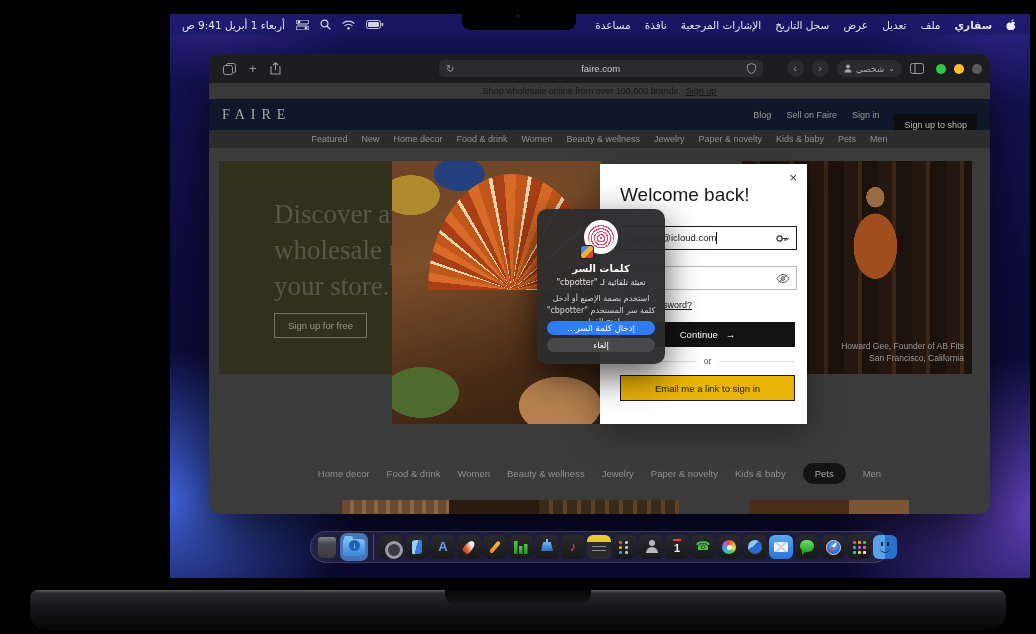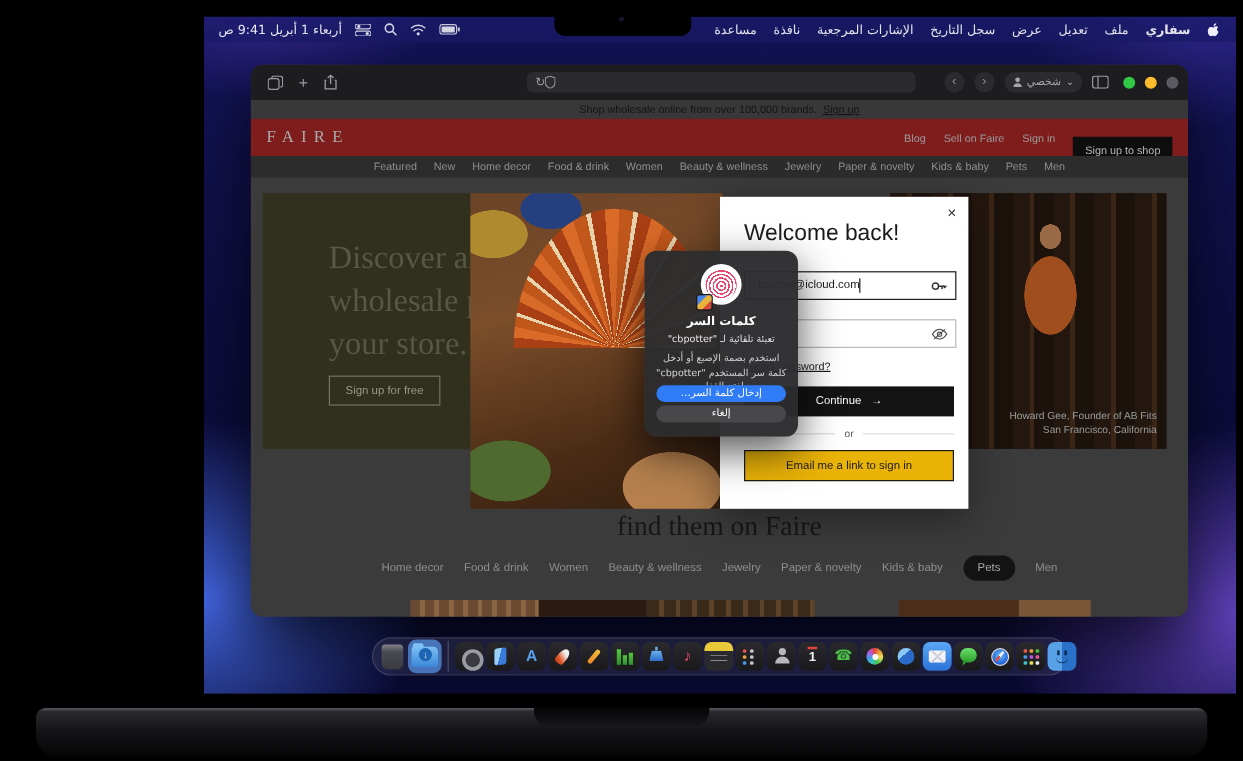--- a/index.html
+++ b/index.html
@@ -49,21 +49,21 @@
        display:flex;align-items:center;justify-content:center;font-size:11px;line-height:1;}
   .profile{height:17px;border-radius:9px;background:#2b2b2e;display:flex;align-items:center;gap:4px;
        padding:0 7px;color:#a5a5ab;font-size:9px;font-family:"DejaVu Sans",sans-serif;}
   .lights{display:flex;gap:8px;margin-left:4px;}
   .light{width:10px;height:10px;border-radius:50%;}
 
   
   .banner{left:0;top:29px;width:781px;height:16px;background:#383838;display:flex;align-items:center;
       justify-content:center;font-size:9px;color:#141414;gap:5px;}
   .banner a{color:#141414;text-decoration:underline;}
-  .phead{left:0;top:45px;width:781px;height:31px;background:#7f1d1d;display:flex;align-items:center;padding:0 13px;box-sizing:border-box;}
+  .phead{left:0;top:45px;width:781px;height:31px;background:#0f172a;display:flex;align-items:center;padding:0 13px;box-sizing:border-box;}
   .logo{font-family:"Liberation Serif",serif;font-size:14px;letter-spacing:6px;color:#a9a9a9;}
   .search{margin-left:14px;width:478px;height:19px;border:1px solid #565656;border-radius:11px;
       display:flex;align-items:center;background:transparent;padding:0 9px;gap:6px;}
   .search input{flex:1;background:transparent;border:0;outline:0;color:#8e8e8e;font-size:9px;font-family:"Liberation Sans",sans-serif;}
   .hlinks{margin-left:auto;display:flex;align-items:center;gap:15px;font-size:9px;color:#9a9a9a;}
   .btn-signup{background:#0e0e0e;color:#b9b9b9;padding:6px 10px;font-size:9px;margin-top:20px;}
   .catnav{left:0;top:76px;width:781px;height:18px;background:#2c2c2c;display:flex;align-items:center;
       justify-content:center;gap:14px;font-size:9px;color:#8f8f8f;}
 
   .hero{left:10px;top:107px;width:753px;height:213px;}
@@ -276,20 +276,21 @@
         <span class="mb-icon">
           <svg width="11" height="13" viewBox="0 0 11 13" fill="none">
                 <path d="M5.5 0.8 V8" stroke="#9a9aa0" stroke-width="1.1"></path>
                 <path d="M3 3 L5.5 0.8 L8 3" stroke="#9a9aa0" stroke-width="1.1" fill="none"></path>
                 <path d="M2 5 H1 V12 H10 V5 H9" stroke="#9a9aa0" stroke-width="1.1" fill="none"></path>
               </svg>
         </span>
       </div>
       <div class="urlbar">
         <span class="url-reload">↻</span>
+        <span class="url-text">faire.com</span>
         <span class="url-shield">
           <svg width="9" height="11" viewBox="0 0 9 11" fill="none">
                 <path d="M4.5 0.5 L8.5 2 V5.5 C8.5 8 6.8 9.8 4.5 10.5 C2.2 9.8 0.5 8 0.5 5.5 V2 Z" stroke="#8e8e93"></path>
               </svg>
         </span>
       </div>
       <div class="tb-right">
         <span class="navbtn">‹</span>
         <span class="navbtn">›</span>
         <span class="profile">
@@ -355,21 +356,20 @@
             <div class="fan"></div>
           </div>
       <div class="photo-man">
         <div class="caption">
           <div>Howard Gee, Founder of AB Fits</div>
           <div>San Francisco, California</div>
         </div>
       </div>
     </div>
 
-    <div class="abs sec-head">find them on Faire</div>
 
     <div class="abs pills">
       <span>Home decor</span>
       <span>Food &amp; drink</span>
       <span>Women</span>
       <span>Beauty &amp; wellness</span>
       <span>Jewelry</span>
       <span>Paper &amp; novelty</span>
       <span>Kids &amp; baby</span>
       <span class="pill-active">Pets</span>

